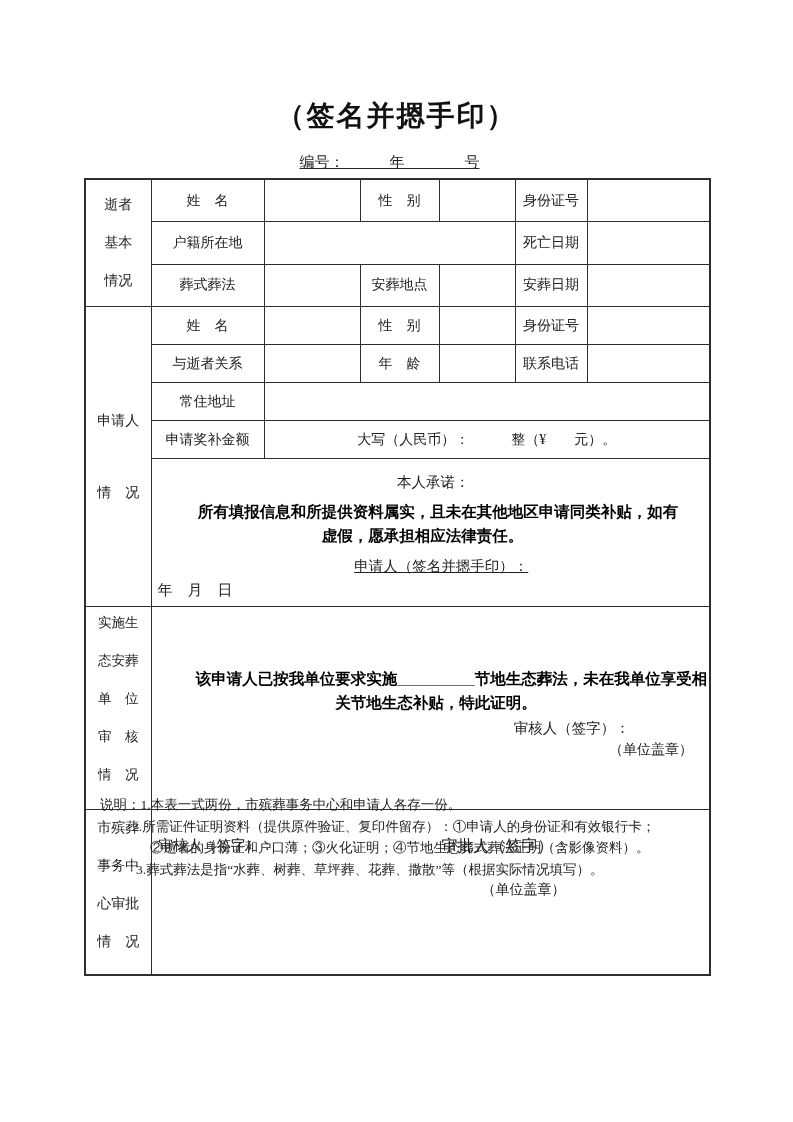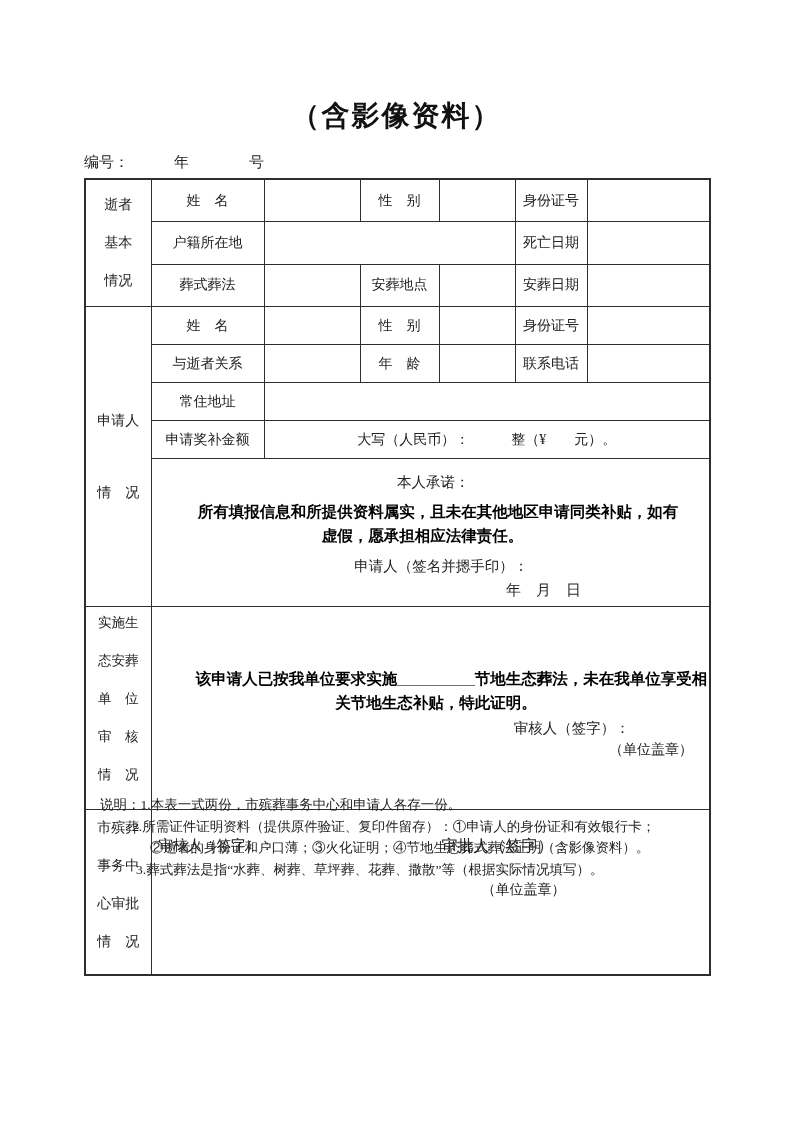--- a/index.html
+++ b/index.html
@@ -16,22 +16,22 @@
     position:absolute; top:97px; left:0; width:100%;
     text-align:center;
     font-family:"Liberation Sans", sans-serif;
     font-weight:bold;
     font-size:28px;
     letter-spacing:2px;
     color:#111;
   }
   .serial {
     position:absolute; top:153px; left:84px; width:625px;
-    text-align:left; padding-right:14px;
-    font-size:15px; color:#222;
+    text-align:center; padding-right:14px;
+    font-size:15px; color:#222;text-decoration:underline;
   }
   table.form {
     position:absolute; top:178px; left:84px;
     width:625px;
     border-collapse:collapse;
     table-layout:fixed;
     border:2px solid #2e2e2e;
   }
   table.form td, table.form th {
     border:1px solid #2e2e2e;
@@ -62,22 +62,22 @@
   td.left-pad { text-align:left; padding-left:10px; }
 
   .promise-cell { text-align:left; vertical-align:top; }
   .promise-title { margin:8px 0 0 6px; font-size:14.5px; }
   .promise-body {
     margin:8px 0 0 6px; width:518px;
     font-family:"Liberation Sans", sans-serif;
     font-weight:bold; font-size:15.5px; line-height:24px;
     text-indent:2em; color:#000;
   }
-  .promise-sign { margin:9px 0 0 22px; font-size:14.5px; }
-  .promise-date { margin-top:5px; text-align:right; padding-right:122px; font-size:15px; }
+  .promise-sign { margin:9px 0 0 22px; font-size:14.5px;text-decoration:underline; }
+  .promise-date { margin-top:5px; text-align:left; padding-right:122px; font-size:15px; }
 
   .unit-cell { text-align:left; vertical-align:top; }
   .unit-text {
     margin:10px 16px 0 6px; width:545px;
     font-family:"Liberation Sans", sans-serif;
     font-weight:bold; font-size:15.5px; line-height:24px;
     text-indent:2em; color:#000;
   }
   .unit-reviewer { margin-top:4px; padding-left:283px; font-size:14.5px; }
   .unit-seal { margin-top:3px; text-align:right; padding-right:10px; font-size:14px; }
@@ -94,21 +94,21 @@
   .notes .n1 { margin-left:16px; }
   .notes .n2 { margin-left:48px; }
   .notes .n3 { margin-left:66px; }
   .notes .n4 { margin-left:52px; }
 </style>
 </head>
 <body>
 
 <div class="page">
 
-  <div class="title">（含影像资料）</div>
+  <div class="title">（签名并摁手印）</div>
 
   <div class="serial">编号：　　　年　　　　号</div>
 
   <table class="form">
     <colgroup>
       <col style="width:66px">
         <col style="width:113px">
         <col style="width:96px">
       <col style="width:79px">
         <col style="width:76px">

